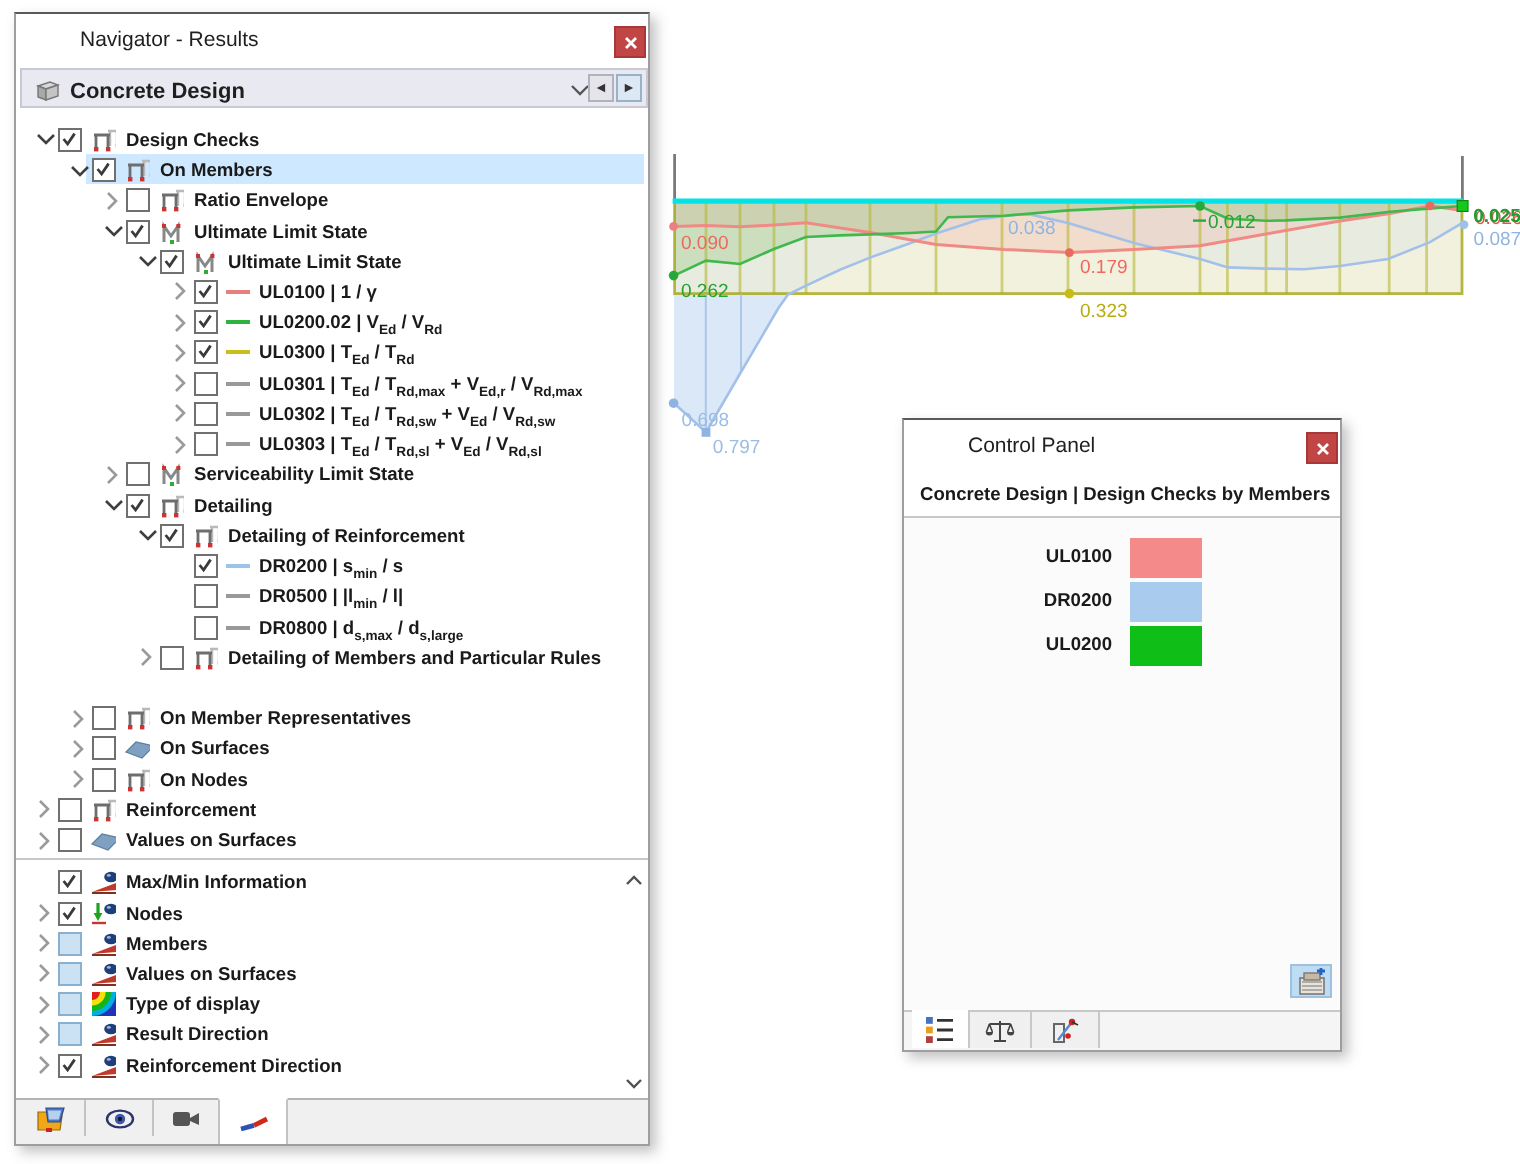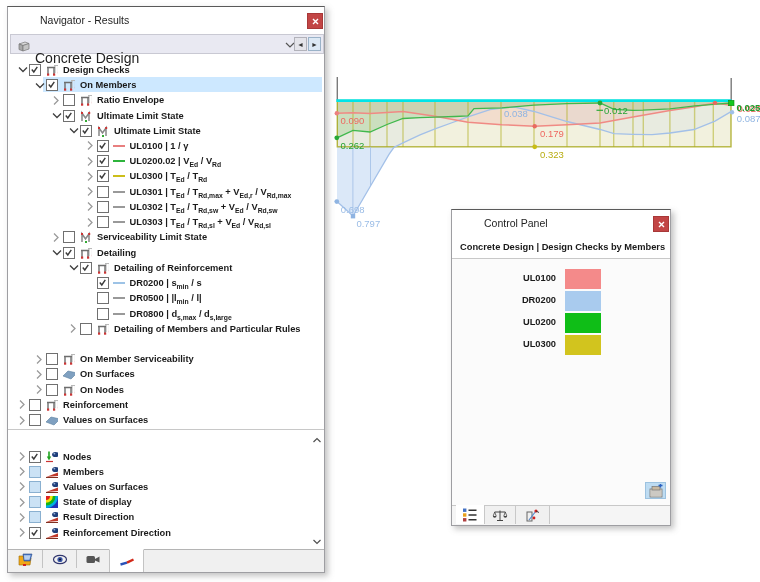--- a/index.html
+++ b/index.html
@@ -9,21 +9,21 @@
 #cp{left:451px;top:209px;width:218px;height:315px;}
 .titlebar{position:absolute;left:0;top:0;right:0;height:27px;background:#fff;}
 .titletxt{position:absolute;left:7px;top:7px;font-size:10.5px;color:#1f1f1f;padding-left:25px;}
 .xbtn{position:absolute;width:16px;height:16px;background:#c24545;border:1px solid #a83838;
  box-sizing:border-box;}
 .xbtn svg{position:absolute;left:4px;top:4px;}
 #nav .xbtn{right:1px;top:6px;}
 #cp .xbtn{right:1px;top:6px;}
 #ddbar{position:absolute;left:2px;top:27px;right:0px;height:20px;background:#e9e9f2;
  border:1px solid #c9c9d3;box-sizing:border-box;}
-#ddbar .t{position:absolute;left:24px;top:15px;font-size:14px;font-weight:400;color:#1f1f1f;}
+#ddbar .t{position:absolute;left:24px;top:5px;font-size:11px;font-weight:700;color:#1f1f1f;}
 .row{position:absolute;height:15px;display:flex;align-items:center;white-space:nowrap;
  font-size:9.3px;font-weight:600;color:#1a1a1a;text-align:right;}
 .row .chev{width:14px;height:15px;flex:0 0 14px;position:relative;}
 .row .cb{width:12px;height:12px;border:1px solid #707070;background:#fff;flex:0 0 12px;
  margin-right:4px;position:relative;box-sizing:border-box;}
 .row .cb.part{background:#cbe2f5;border-color:#8ab0d0;}
 .row .cb svg{position:absolute;left:0;top:0;}
 .row .ico{width:13px;height:14px;flex:0 0 13px;margin-right:5px;}
 .row .lin{width:12px;height:2px;flex:0 0 12px;margin-right:4.5px;margin-left:0px;}
 .hl{position:absolute;left:35px;right:2px;height:15px;background:#cde8ff;}
@@ -425,21 +425,21 @@
       <span class="lbl">Detailing of Members and Particular Rules</span>
     </div>
 <div class="row" style="left:24px;top:344.7px">
       <svg class="chev" width="14" height="15" viewBox="0 0 14 15">
         <use href="#chevC"></use>
       </svg>
       <span class="cb"></span>
       <svg class="ico" width="13" height="14" viewBox="0 0 13 14">
         <use href="#icoFrame"></use>
       </svg>
-      <span class="lbl">On Member Serviceability</span>
+      <span class="lbl">On Member Representatives</span>
     </div>
 <div class="row" style="left:24px;top:359.9px">
       <svg class="chev" width="14" height="15" viewBox="0 0 14 15">
         <use href="#chevC"></use>
       </svg>
       <span class="cb"></span>
       <svg class="ico" width="13" height="14" viewBox="0 0 13 14">
         <use href="#icoSurf"></use>
       </svg>
       <span class="lbl">On Surfaces</span>
@@ -468,20 +468,32 @@
       <svg class="chev" width="14" height="15" viewBox="0 0 14 15">
         <use href="#chevC"></use>
       </svg>
       <span class="cb"></span>
       <svg class="ico" width="13" height="14" viewBox="0 0 13 14">
         <use href="#icoSurf"></use>
       </svg>
       <span class="lbl">Values on Surfaces</span>
     </div>
  <div style="position:absolute;left:0;right:0;top:422px;height:1px;background:#c8c8c8"></div>
+<div class="row" style="left:7px;top:426.8px">
+      <span class="chev"></span>
+      <span class="cb">
+        <svg style="position:absolute;left:0px;top:0px" width="9" height="9" viewBox="0 0 9 9">
+          <use href="#tick"></use>
+        </svg>
+      </span>
+      <svg class="ico" width="13" height="14" viewBox="0 0 13 14">
+        <use href="#icoVal"></use>
+      </svg>
+      <span class="lbl">Max/Min Information</span>
+    </div>
 <div class="row" style="left:7px;top:442.0px">
       <svg class="chev" width="14" height="15" viewBox="0 0 14 15">
         <use href="#chevC"></use>
       </svg>
       <span class="cb">
         <svg style="position:absolute;left:0px;top:0px" width="9" height="9" viewBox="0 0 9 9">
           <use href="#tick"></use>
         </svg>
       </span>
       <svg class="ico" width="13" height="14" viewBox="0 0 13 14">
@@ -510,21 +522,21 @@
       <span class="lbl">Values on Surfaces</span>
     </div>
 <div class="row" style="left:7px;top:487.6px">
       <svg class="chev" width="14" height="15" viewBox="0 0 14 15">
         <use href="#chevC"></use>
       </svg>
       <span class="cb part"></span>
       <svg class="ico" width="13" height="14" viewBox="0 0 13 14">
         <use href="#icoRain"></use>
       </svg>
-      <span class="lbl">State of display</span>
+      <span class="lbl">Type of display</span>
     </div>
 <div class="row" style="left:7px;top:502.8px">
       <svg class="chev" width="14" height="15" viewBox="0 0 14 15">
         <use href="#chevC"></use>
       </svg>
       <span class="cb part"></span>
       <svg class="ico" width="13" height="14" viewBox="0 0 13 14">
         <use href="#icoVal"></use>
       </svg>
       <span class="lbl">Result Direction</span>
@@ -591,24 +603,20 @@
         <span class="sw" style="background:#f48a8a"></span>
       </div>
       <div class="legrow" style="left:0;right:0;top:31.5px">
         <span class="lt">DR0200</span>
         <span class="sw" style="background:#a9cbee"></span>
       </div>
       <div class="legrow" style="left:0;right:0;top:53.5px">
         <span class="lt">UL0200</span>
         <span class="sw" style="background:#0fbe17"></span>
       </div>
-      <div class="legrow" style="left:0;right:0;top:75.5px">
-        <span class="lt">UL0300</span>
-        <span class="sw" style="background:#d2c41e"></span>
-      </div>
    <div style="position:absolute;right:4px;bottom:7px;width:21px;height:17px;background:#bedcf2;border:1px solid #9cc2e0;box-sizing:border-box">
         <svg style="position:absolute;left:2px;top:1px" width="16" height="15" viewBox="0 0 16 15">
           <use href="#cpPanelBtn"></use>
         </svg>
       </div>
  </div>
  <div class="cptabs">
   <div class="cptab sel" style="left:4px;width:28px">
         <svg width="16" height="16" viewBox="0 0 16 16">
           <use href="#cpList"></use>

